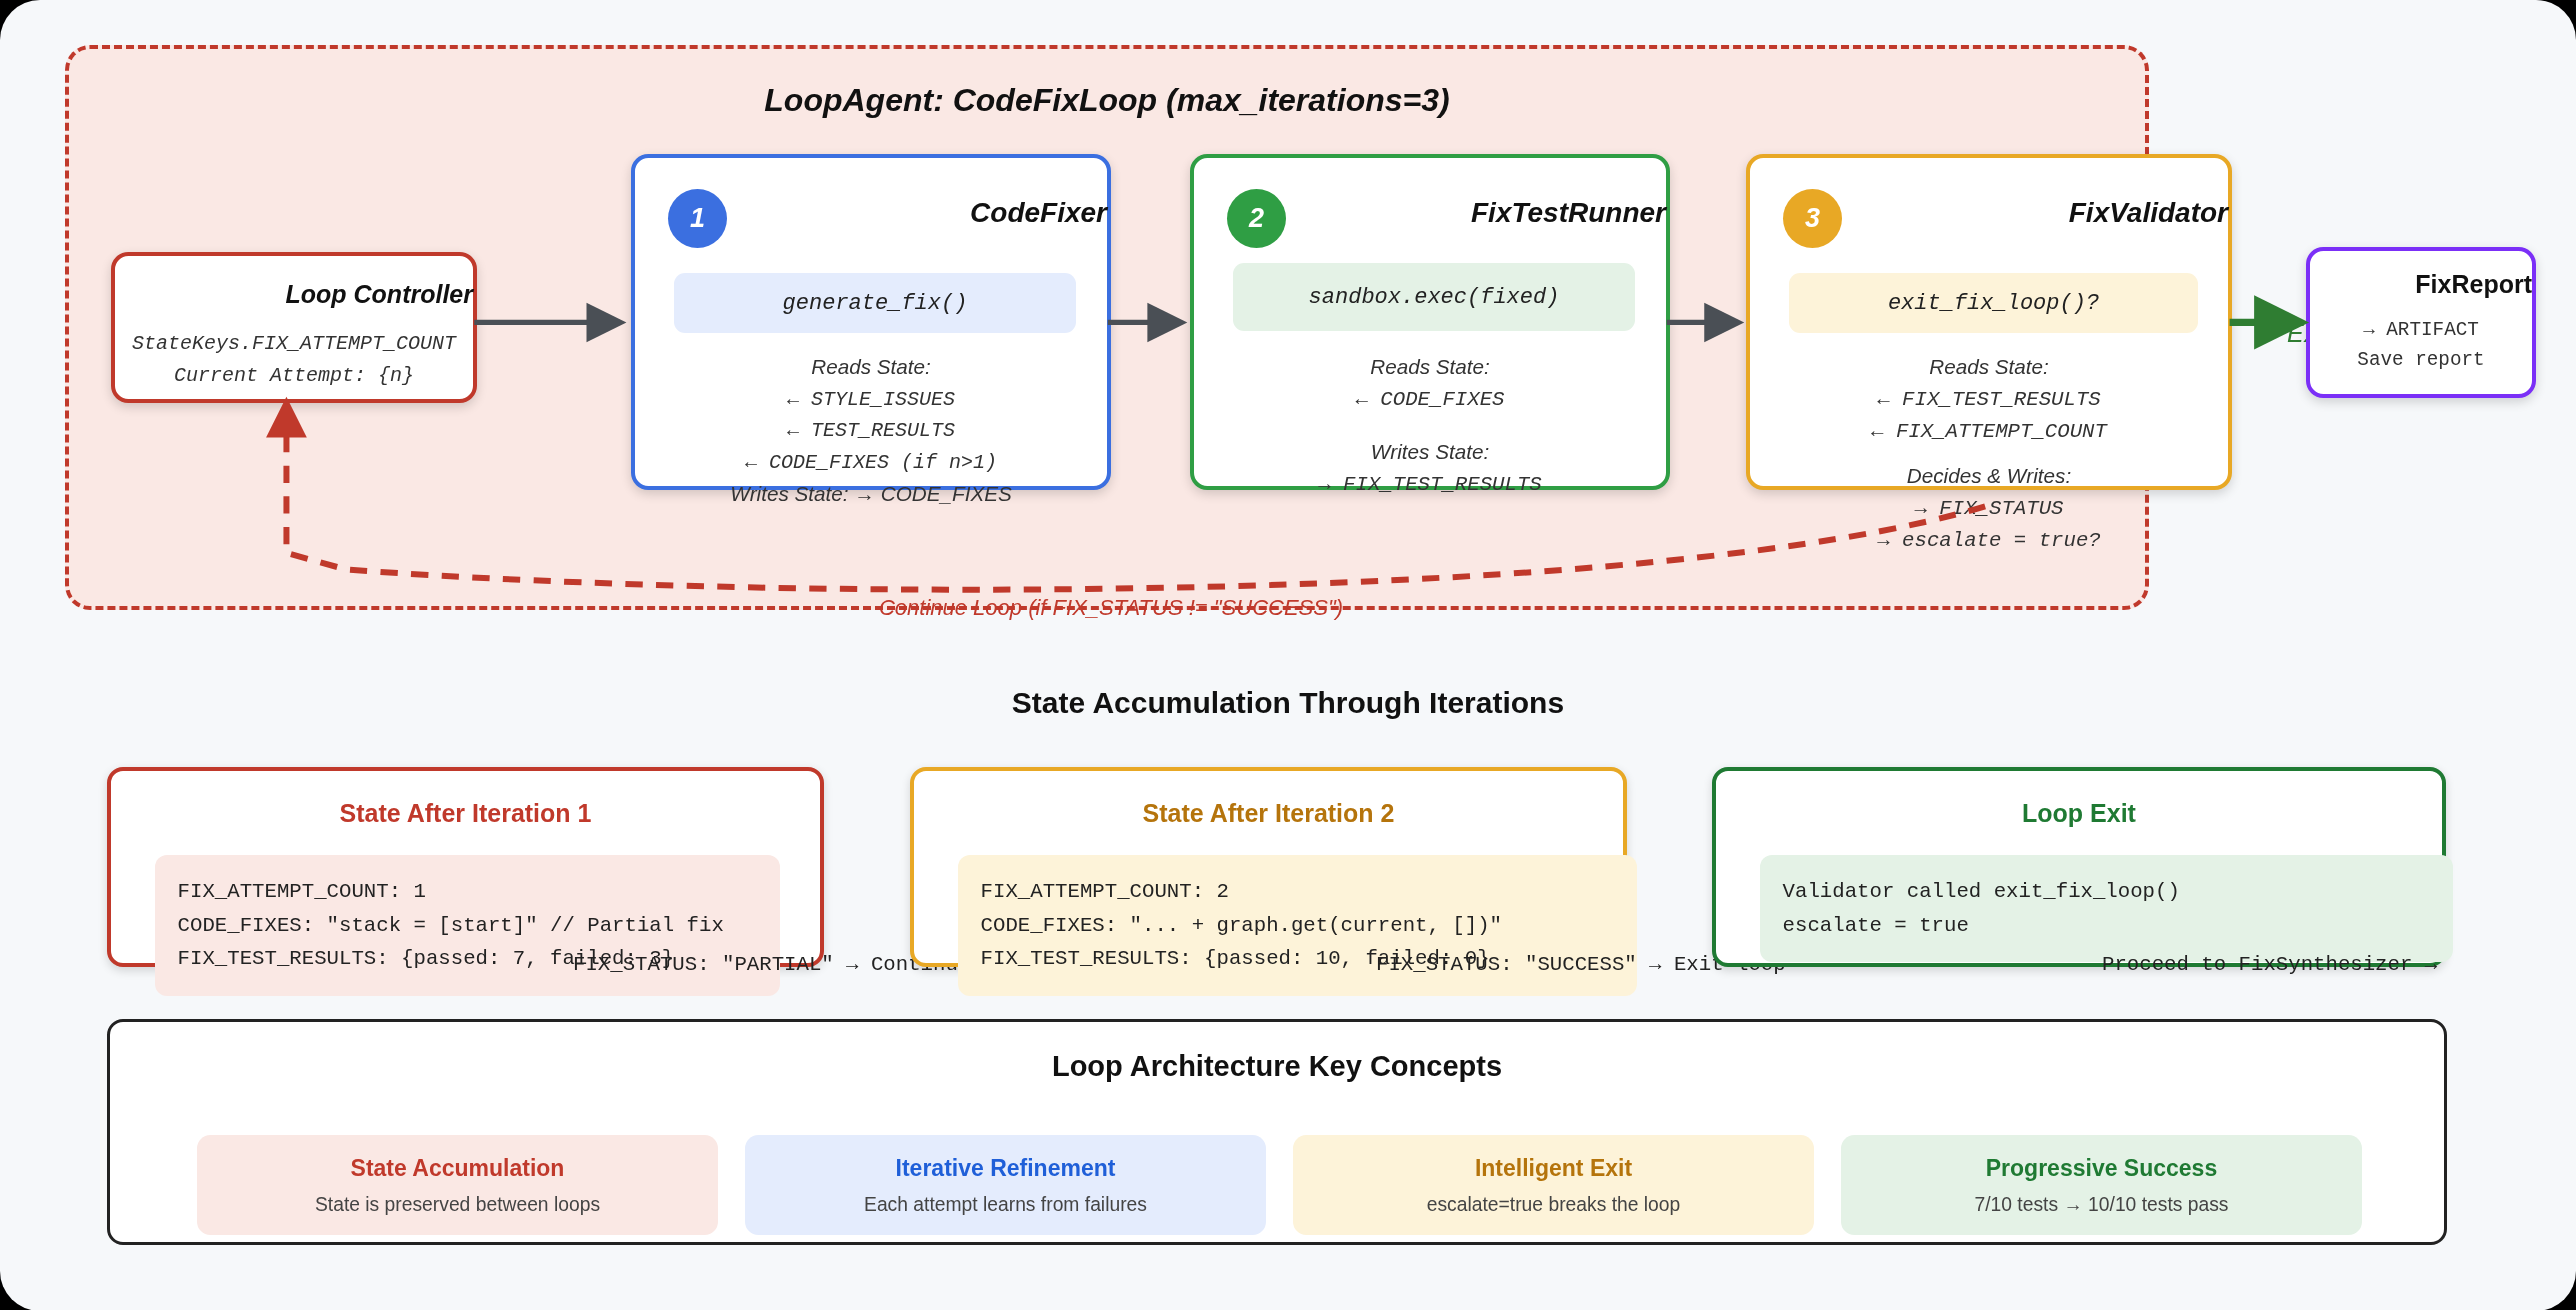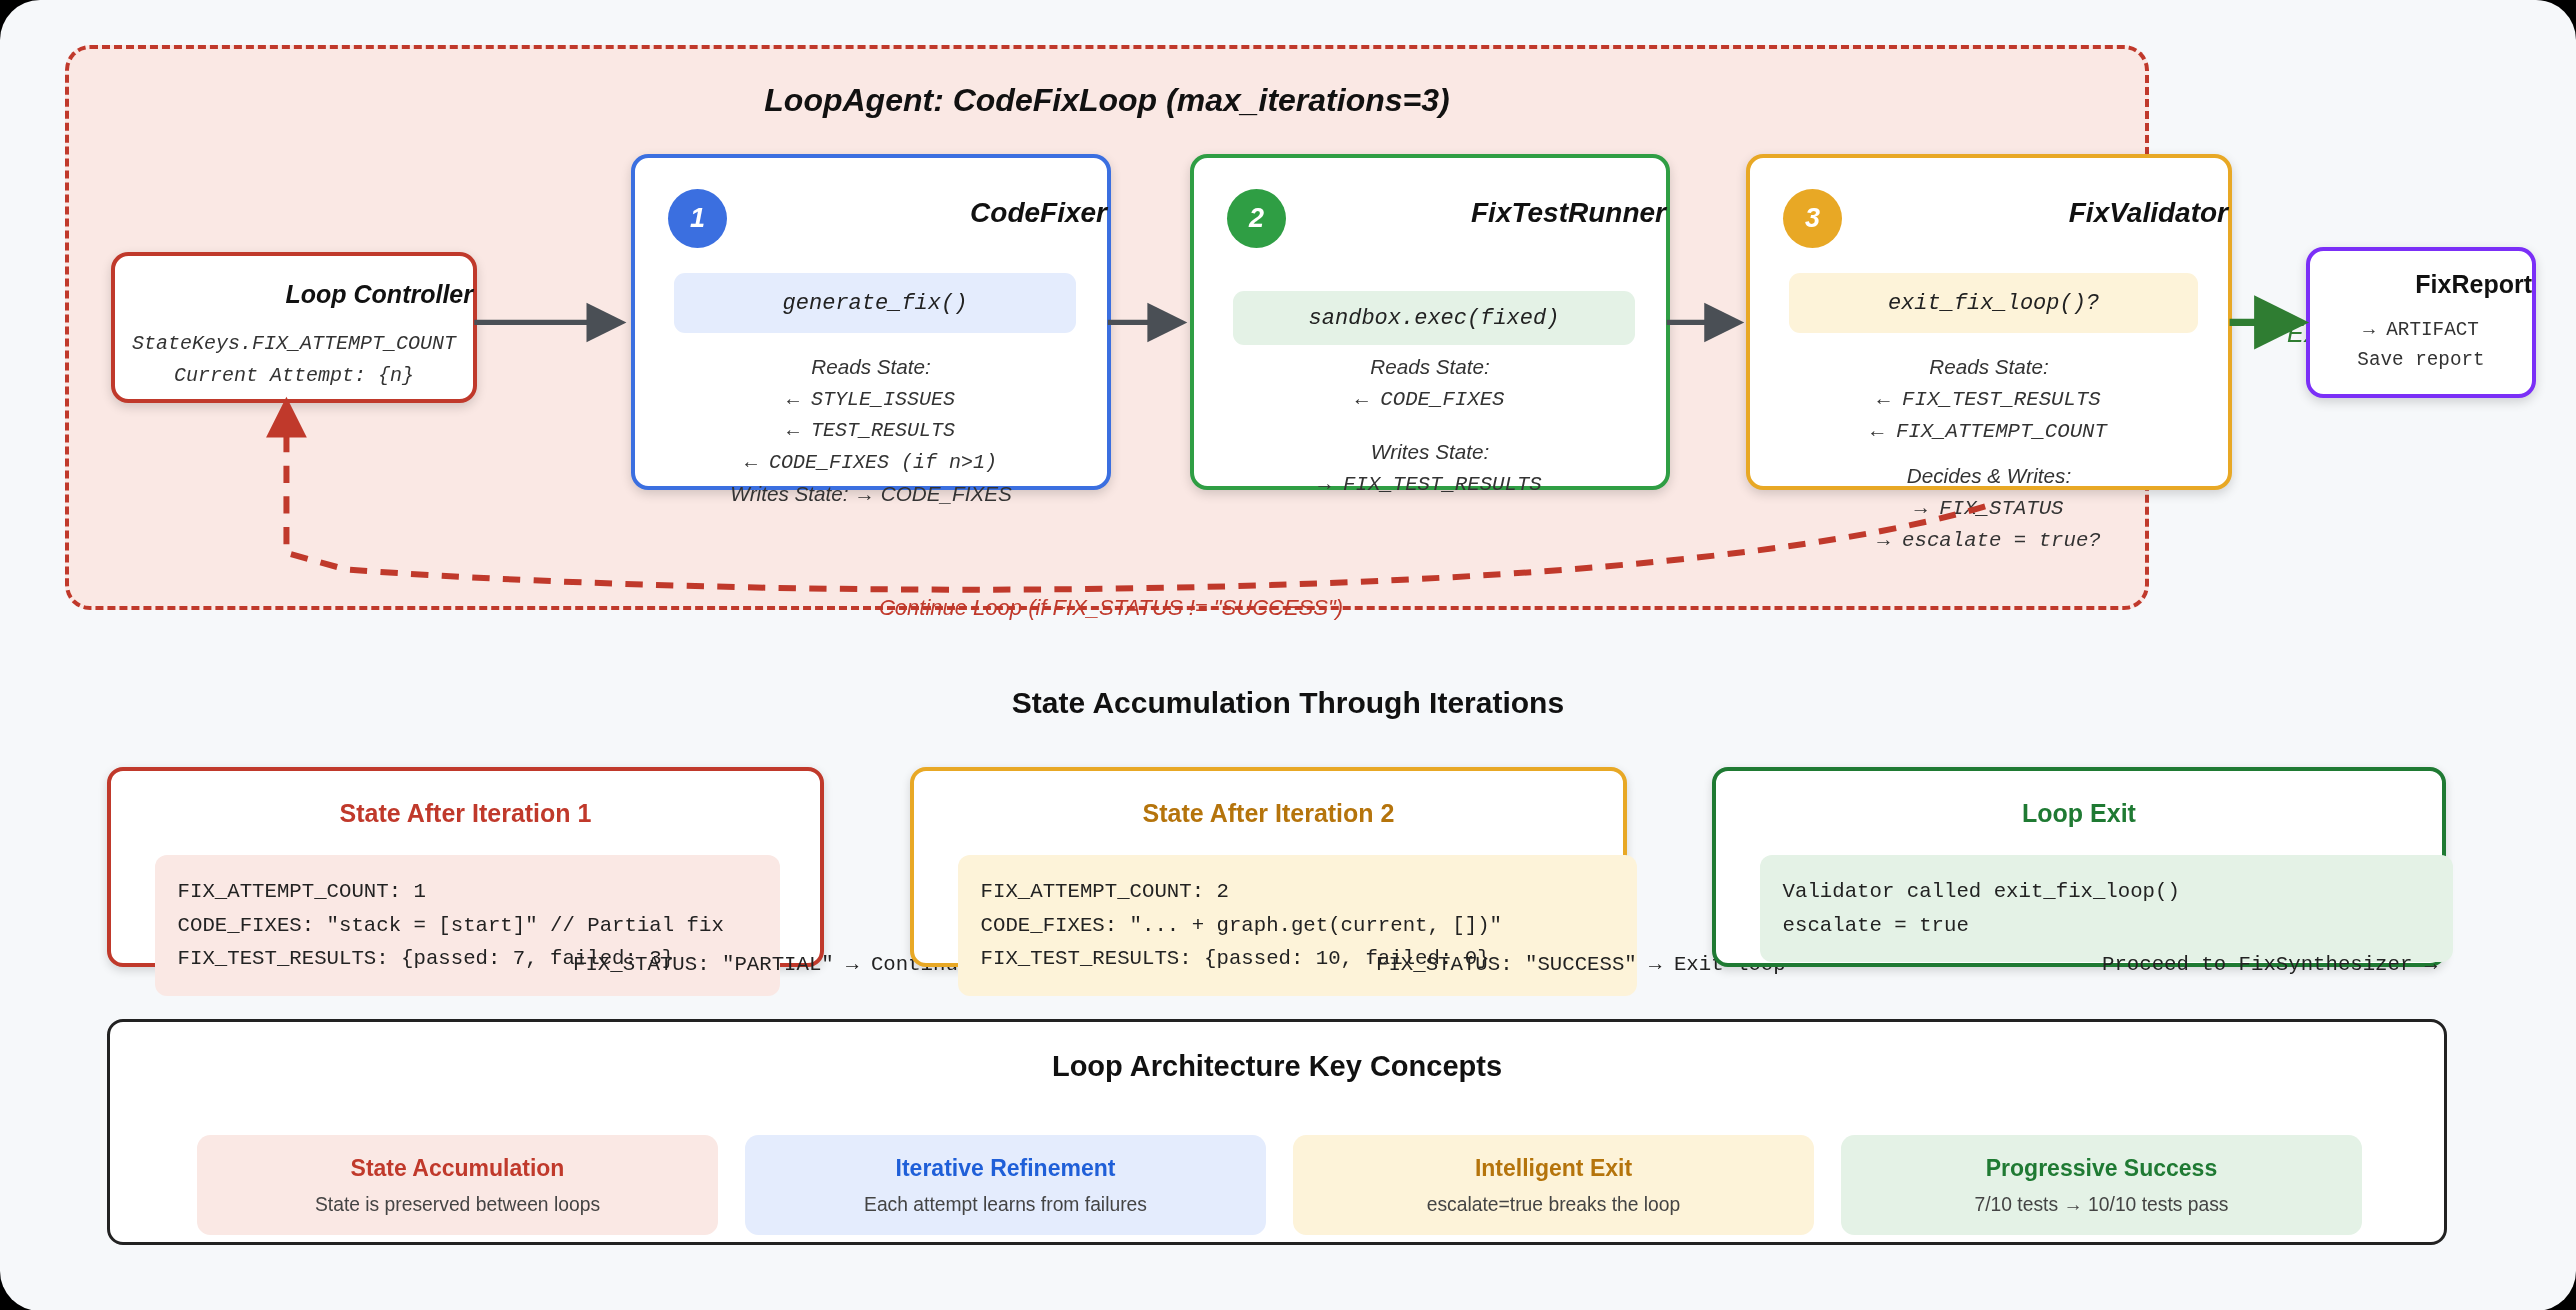--- a/index.html
+++ b/index.html
@@ -79,21 +79,21 @@
   #cf-lines .sm{font-size:20px;}
 
   
   #node-testrunner{
     left:1186px;top:149px;width:480px;height:336px;
     border:4px solid #2f9e44;
   }
   #node-testrunner .node-title{margin-top:39px;font-size:28px;}
   #node-testrunner .badge{left:33px;top:31px;width:59px;height:59px;
     background:#2f9e44;font-size:27px;}
-  #node-testrunner .chip{left:39px;top:133px;width:402px;height:54px;
+  #node-testrunner .chip{left:39px;top:105px;width:402px;height:68px;
     background:#e4f2e6;font-size:22px;}
   #tr-lines{top:193px;font-size:20.7px;}
 
   
   #node-validator{
     left:1742px;top:149px;width:486px;height:336px;
     border:4px solid #e8a825;
   }
   #node-validator .node-title{margin-top:39px;font-size:28px;}
   #node-validator .badge{left:33px;top:31px;width:59px;height:59px;

